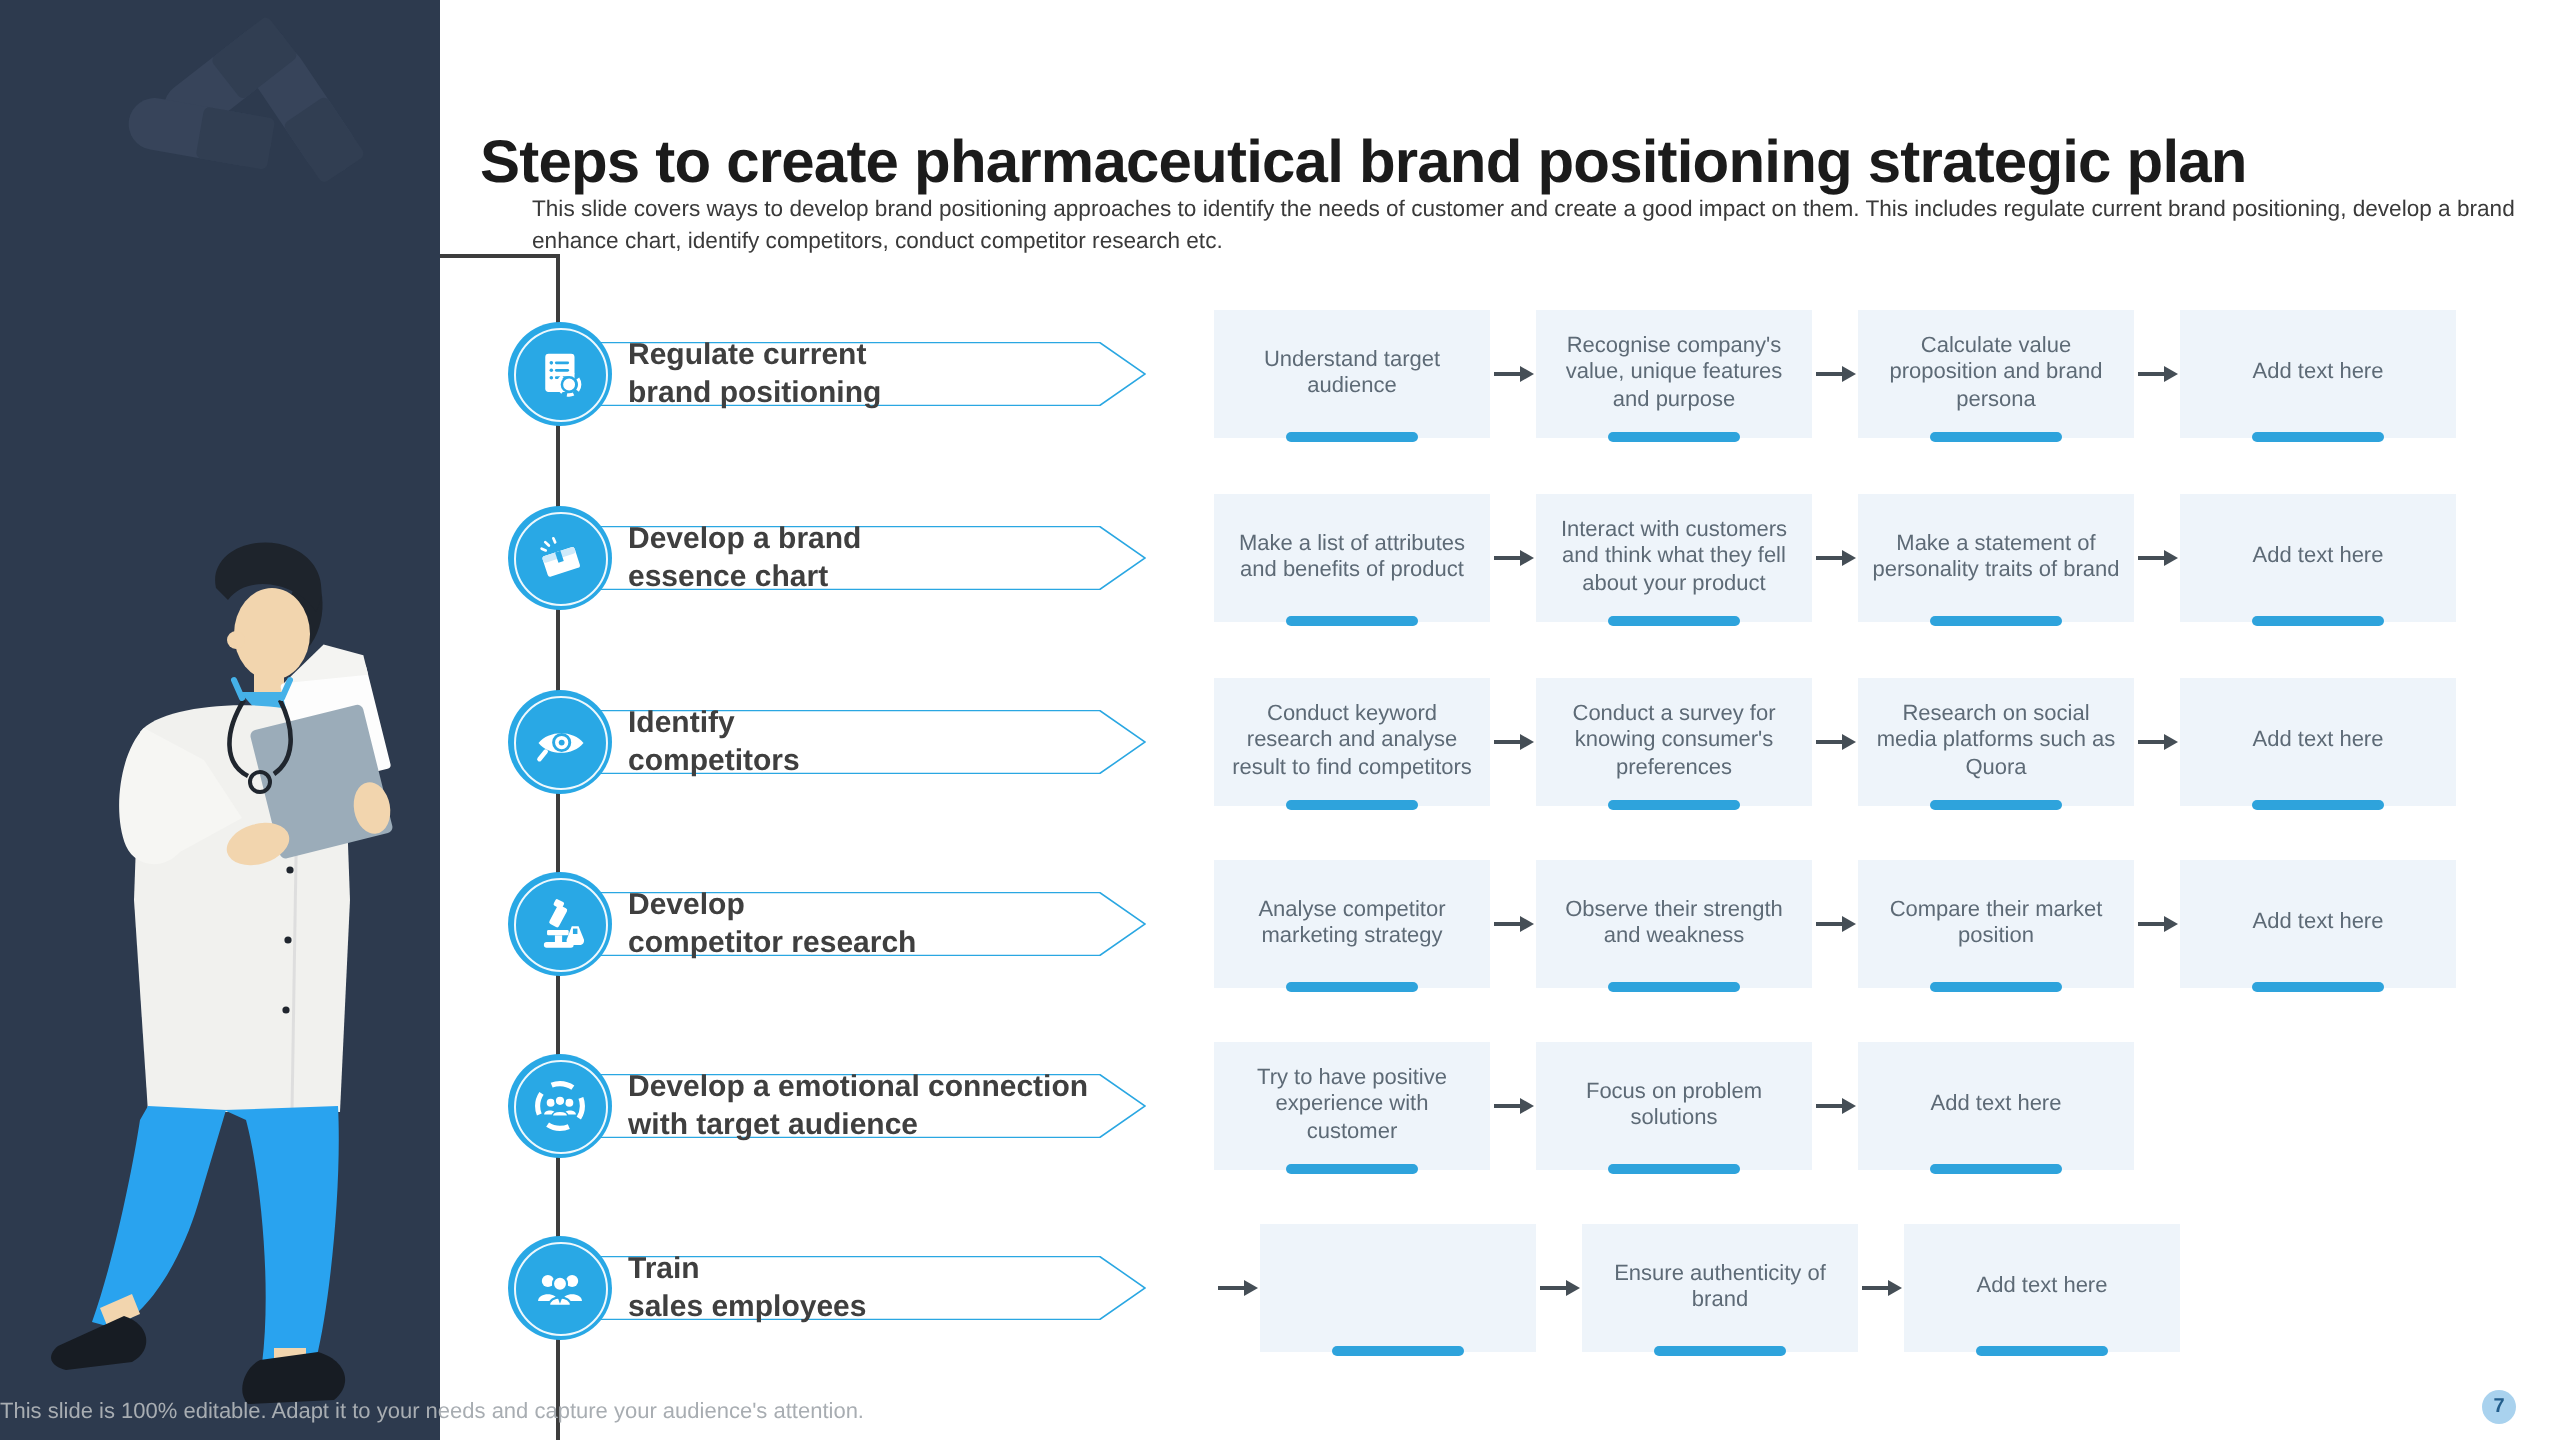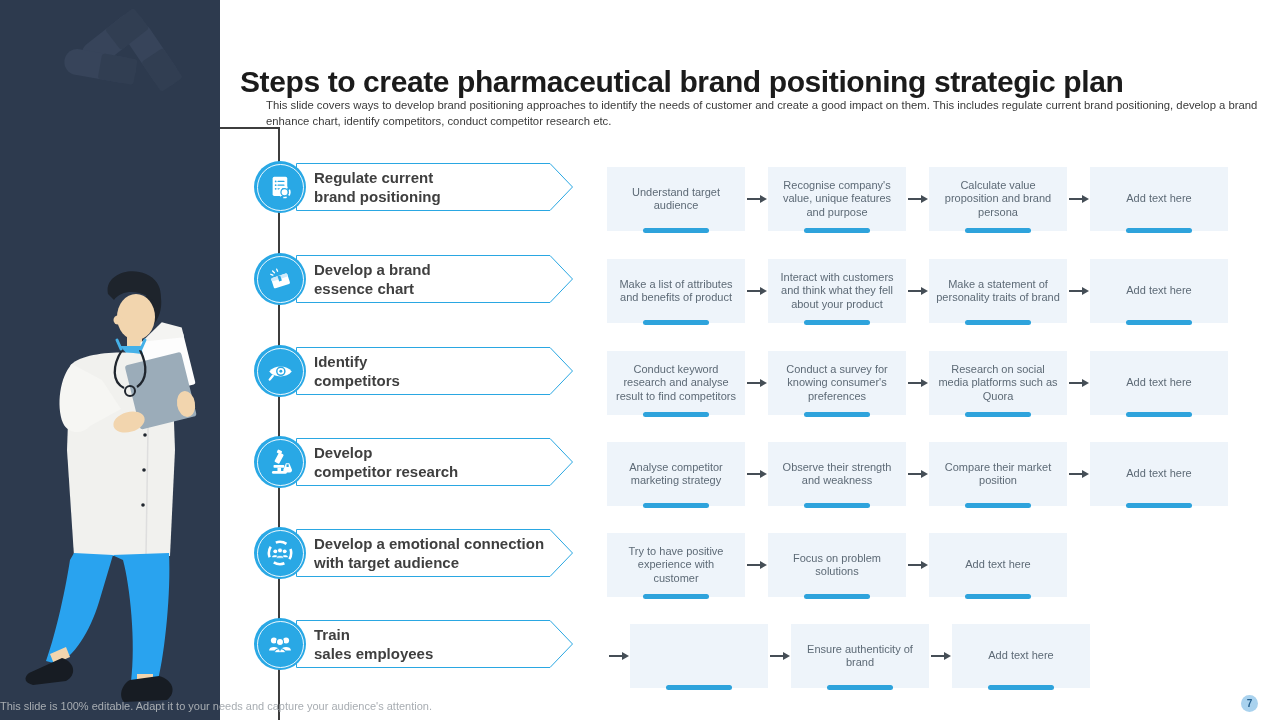--- a/index.html
+++ b/index.html
@@ -28,27 +28,27 @@
   .row{position:absolute;left:0;width:1280px;height:64px;}
   .icon-circle{
     position:absolute;left:254px;top:50%;transform:translateY(-50%);
     width:52px;height:52px;border-radius:50%;background:#29a8e5;
     display:flex;align-items:center;justify-content:center;z-index:2;
   }
   .icon-circle::after{
     content:"";position:absolute;inset:2.5px;border:1.6px solid rgba(255,255,255,.92);border-radius:50%;
   }
   .icon-circle svg{position:relative;z-index:1;}
-  .chev-wrap{position:absolute;left:296px;top:50%;transform:translateY(-50%);width:277px;height:48px;}
+  .chev-wrap{position:absolute;left:296px;top:50%;transform:translateY(-50%);width:277px;height:32px;}
   .chev-svg{position:absolute;left:0;top:0;width:100%;height:100%;}
   .chev-label{
     position:absolute;left:18px;top:50%;transform:translateY(-50%);
     font-size:15px;font-weight:bold;color:#3f3f3f;line-height:19px;white-space:nowrap;
   }
-  .boxes{position:absolute;left:607px;top:12px;height:64px;display:flex;align-items:flex-start;}
+  .boxes{position:absolute;left:607px;top:0;height:64px;display:flex;align-items:flex-start;}
   .tbox{
     flex:0 0 138px;width:138px;height:64px;background:#eef4fa;position:relative;
     display:flex;align-items:center;justify-content:center;text-align:center;
   }
   .tbox-text{font-size:11px;line-height:13.5px;color:#5d6a76;padding:0 7px;}
   .tbox-underline{
     position:absolute;bottom:-2px;left:50%;transform:translateX(-50%);
     width:66px;height:5px;border-radius:3px;background:#2ea3dc;
   }
   .arrow{flex:0 0 23px;width:23px;height:64px;position:relative;}

